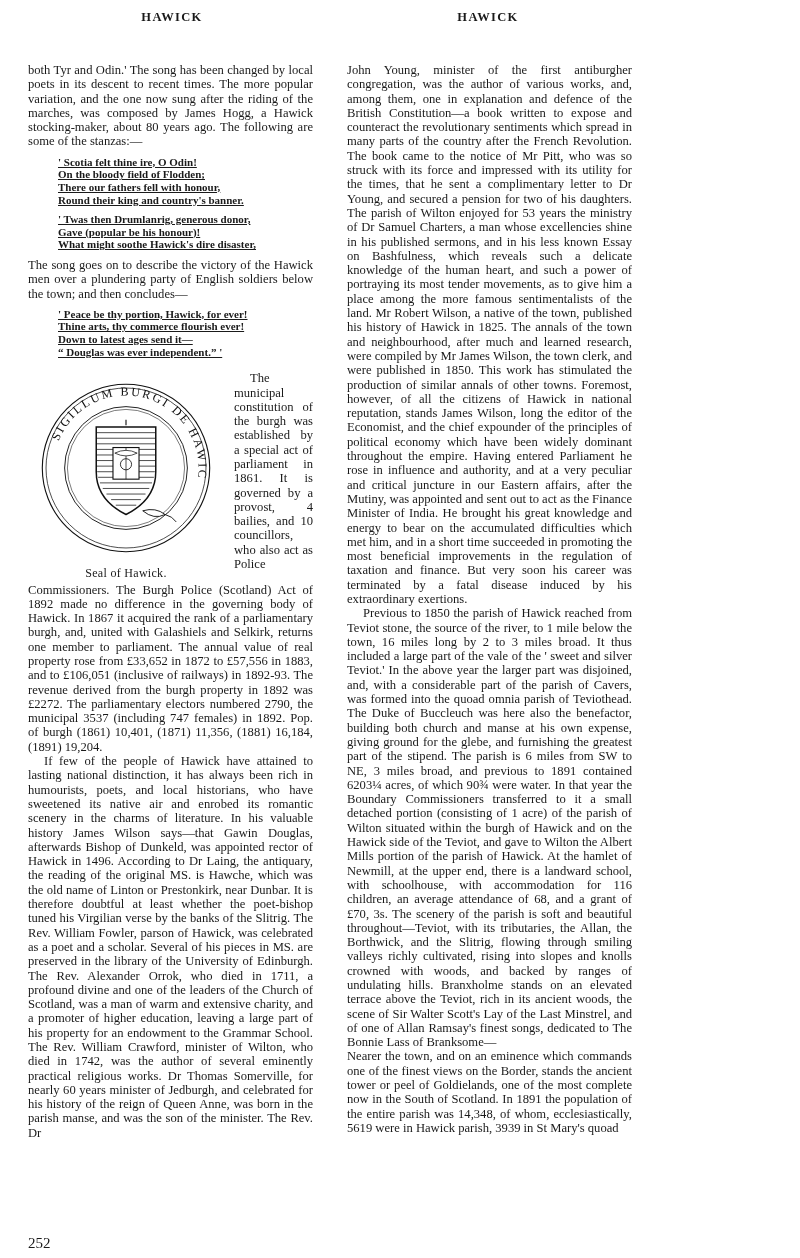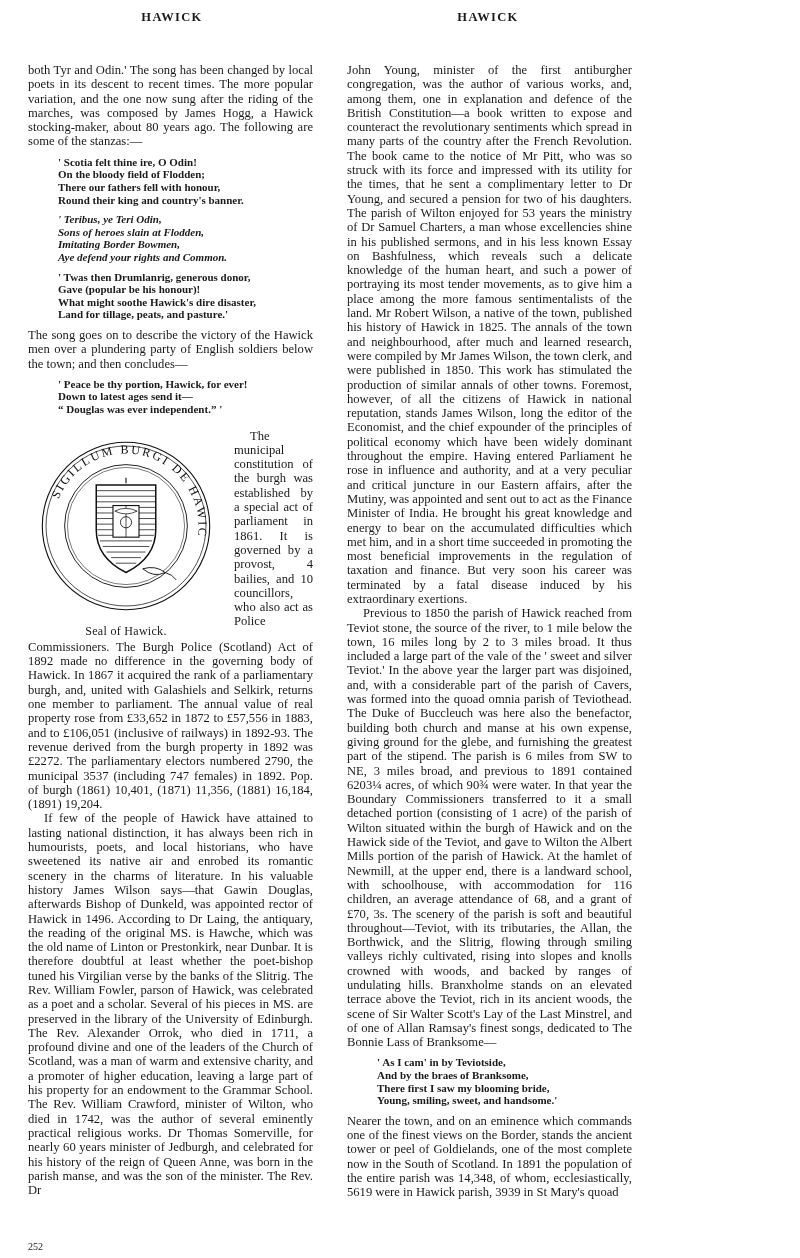--- a/index.html
+++ b/index.html
@@ -64,21 +64,21 @@
 
   .verse {
     margin: 7px 0 7px 0;
     font-size: 11px;
     line-height: 12.6px;
     padding-left: 30px;
     font-weight: bold;
     font-family: "Liberation Serif", serif;
     text-align: left;
   }
-  .verse .ln { display: block; white-space: pre; }
+  .verse .ln { display: block; white-space: pre; text-decoration: underline; }
   .verse.italic .ln { font-style: italic; }
 
   .gap-s { height: 6px; }
 
   .seal-wrap {
     float: left;
     width: 196px;
     margin: 4px 10px 2px 0;
     text-align: center;
   }
@@ -90,21 +90,21 @@
   .seal {
     width: 186px;
     height: 186px;
     margin: 0 auto;
     display: block;
   }
   .page-number {
     position: absolute;
     left: 28px;
     bottom: 6px;
-    font-size: 10px;
+    font-size: 15px;
     font-family: "Liberation Serif", serif;
   }
 </style>
 </head>
 <body>
 
 <div class="page">
 
   <div class="running-heads">
     <div class="running-head left">HAWICK</div>
@@ -117,39 +117,33 @@
 
       <p class="body noindent">both Tyr and Odin.' The song has been changed by local poets in its descent to recent times. The more popular variation, and the one now sung after the riding of the marches, was composed by James Hogg, a Hawick stocking-maker, about 80 years ago. The following are some of the stanzas:—</p>
 
       <div class="verse">
         <span class="ln">' Scotia felt thine ire, O Odin!</span>
         <span class="ln">On the bloody field of Flodden;</span>
         <span class="ln">There our fathers fell with honour,</span>
         <span class="ln">Round their king and country's banner.</span>
       </div>
 
-      <div class="verse italic">
-        <span class="ln">' Teribus, ye Teri Odin,</span>
-        <span class="ln">Sons of heroes slain at Flodden,</span>
-        <span class="ln">Imitating Border Bowmen,</span>
-        <span class="ln">Aye defend your rights and Common.</span>
-      </div>
 
       <div class="verse">
         <span class="ln">' Twas then Drumlanrig, generous donor,</span>
         <span class="ln">Gave (popular be his honour)!</span>
         <span class="ln">What might soothe Hawick's dire disaster,</span>
-        <span class="ln">Land for tillage, peats, and pasture.'</span>
       </div>
 
       <p class="body noindent">The song goes on to describe the victory of the Hawick men over a plundering party of English soldiers below the town; and then concludes—</p>
 
 
       <div class="verse">
         <span class="ln">' Peace be thy portion, Hawick, for ever!</span>
+        <span class="ln">Thine arts, thy commerce flourish ever!</span>
         <span class="ln">Down to latest ages send it—</span>
         <span class="ln italic">“ Douglas was ever independent.” '</span>
       </div>
 
       <div class="gap-s"></div>
 
       <div class="seal-wrap">
         <svg class="seal" viewBox="0 0 200 200">
           <defs>
             <path id="legendArc" d="M 100,100 m -78,0 a 78,78 0 1,1 156,0 a 78,78 0 1,1 -156,0"></path>
@@ -195,26 +189,20 @@
       <p class="body">The municipal constitution of the burgh was established by a special act of parliament in 1861. It is governed by a provost, 4 bailies, and 10 councillors, who also act as Police Commissioners. The Burgh Police (Scotland) Act of 1892 made no difference in the governing body of Hawick. In 1867 it acquired the rank of a parliamentary burgh, and, united with Galashiels and Selkirk, returns one member to parliament. The annual value of real property rose from £33,652 in 1872 to £57,556 in 1883, and to £106,051 (inclusive of railways) in 1892-93. The revenue derived from the burgh property in 1892 was £2272. The parliamentary electors numbered 2790, the municipal 3537 (including 747 females) in 1892. Pop. of burgh (1861) 10,401, (1871) 11,356, (1881) 16,184, (1891) 19,204.</p>
       <p class="body">If few of the people of Hawick have attained to lasting national distinction, it has always been rich in humourists, poets, and local historians, who have sweetened its native air and enrobed its romantic scenery in the charms of literature. In his valuable history James Wilson says—that Gawin Douglas, afterwards Bishop of Dunkeld, was appointed rector of Hawick in 1496. According to Dr Laing, the antiquary, the reading of the original MS. is Hawche, which was the old name of Linton or Prestonkirk, near Dunbar. It is therefore doubtful at least whether the poet-bishop tuned his Virgilian verse by the banks of the Slitrig. The Rev. William Fowler, parson of Hawick, was celebrated as a poet and a scholar. Several of his pieces in MS. are preserved in the library of the University of Edinburgh. The Rev. Alexander Orrok, who died in 1711, a profound divine and one of the leaders of the Church of Scotland, was a man of warm and extensive charity, and a promoter of higher education, leaving a large part of his property for an endowment to the Grammar School. The Rev. William Crawford, minister of Wilton, who died in 1742, was the author of several eminently practical religious works. Dr Thomas Somerville, for nearly 60 years minister of Jedburgh, and celebrated for his history of the reign of Queen Anne, was born in the parish manse, and was the son of the minister. The Rev. Dr</p>
 
     </div>
 
     <div class="col right">
 
       <p class="body noindent">John Young, minister of the first antiburgher congregation, was the author of various works, and, among them, one in explanation and defence of the British Constitution—a book written to expose and counteract the revolutionary sentiments which spread in many parts of the country after the French Revolution. The book came to the notice of Mr Pitt, who was so struck with its force and impressed with its utility for the times, that he sent a complimentary letter to Dr Young, and secured a pension for two of his daughters. The parish of Wilton enjoyed for 53 years the ministry of Dr Samuel Charters, a man whose excellencies shine in his published sermons, and in his less known Essay on Bashfulness, which reveals such a delicate knowledge of the human heart, and such a power of portraying its most tender movements, as to give him a place among the more famous sentimentalists of the land. Mr Robert Wilson, a native of the town, published his history of Hawick in 1825. The annals of the town and neighbourhood, after much and learned research, were compiled by Mr James Wilson, the town clerk, and were published in 1850. This work has stimulated the production of similar annals of other towns. Foremost, however, of all the citizens of Hawick in national reputation, stands James Wilson, long the editor of the Economist, and the chief expounder of the principles of political economy which have been widely dominant throughout the empire. Having entered Parliament he rose in influence and authority, and at a very peculiar and critical juncture in our Eastern affairs, after the Mutiny, was appointed and sent out to act as the Finance Minister of India. He brought his great knowledge and energy to bear on the accumulated difficulties which met him, and in a short time succeeded in promoting the most beneficial improvements in the regulation of taxation and finance. But very soon his career was terminated by a fatal disease induced by his extraordinary exertions.</p>
       <p class="body">Previous to 1850 the parish of Hawick reached from Teviot stone, the source of the river, to 1 mile below the town, 16 miles long by 2 to 3 miles broad. It thus included a large part of the vale of the ' sweet and silver Teviot.' In the above year the larger part was disjoined, and, with a considerable part of the parish of Cavers, was formed into the quoad omnia parish of Teviothead. The Duke of Buccleuch was here also the benefactor, building both church and manse at his own expense, giving ground for the glebe, and furnishing the greatest part of the stipend. The parish is 6 miles from SW to NE, 3 miles broad, and previous to 1891 contained 6203¼ acres, of which 90¾ were water. In that year the Boundary Commissioners transferred to it a small detached portion (consisting of 1 acre) of the parish of Wilton situated within the burgh of Hawick and on the Hawick side of the Teviot, and gave to Wilton the Albert Mills portion of the parish of Hawick. At the hamlet of Newmill, at the upper end, there is a landward school, with schoolhouse, with accommodation for 116 children, an average attendance of 68, and a grant of £70, 3s. The scenery of the parish is soft and beautiful throughout—Teviot, with its tributaries, the Allan, the Borthwick, and the Slitrig, flowing through smiling valleys richly cultivated, rising into slopes and knolls crowned with woods, and backed by ranges of undulating hills. Branxholme stands on an elevated terrace above the Teviot, rich in its ancient woods, the scene of Sir Walter Scott's Lay of the Last Minstrel, and of one of Allan Ramsay's finest songs, dedicated to The Bonnie Lass of Branksome—</p>
 
-      <div class="verse">
-        <span class="ln">' As I cam' in by Teviotside,</span>
-        <span class="ln">And by the braes of Branksome,</span>
-        <span class="ln">There first I saw my blooming bride,</span>
-        <span class="ln">Young, smiling, sweet, and handsome.'</span>
-      </div>
 
       <p class="body noindent">Nearer the town, and on an eminence which commands one of the finest views on the Border, stands the ancient tower or peel of Goldielands, one of the most complete now in the South of Scotland. In 1891 the population of the entire parish was 14,348, of whom, ecclesiastically, 5619 were in Hawick parish, 3939 in St Mary's quoad</p>
 
     </div>
 
   </div>
 
   <div class="page-number">252</div>
 
 </div>

